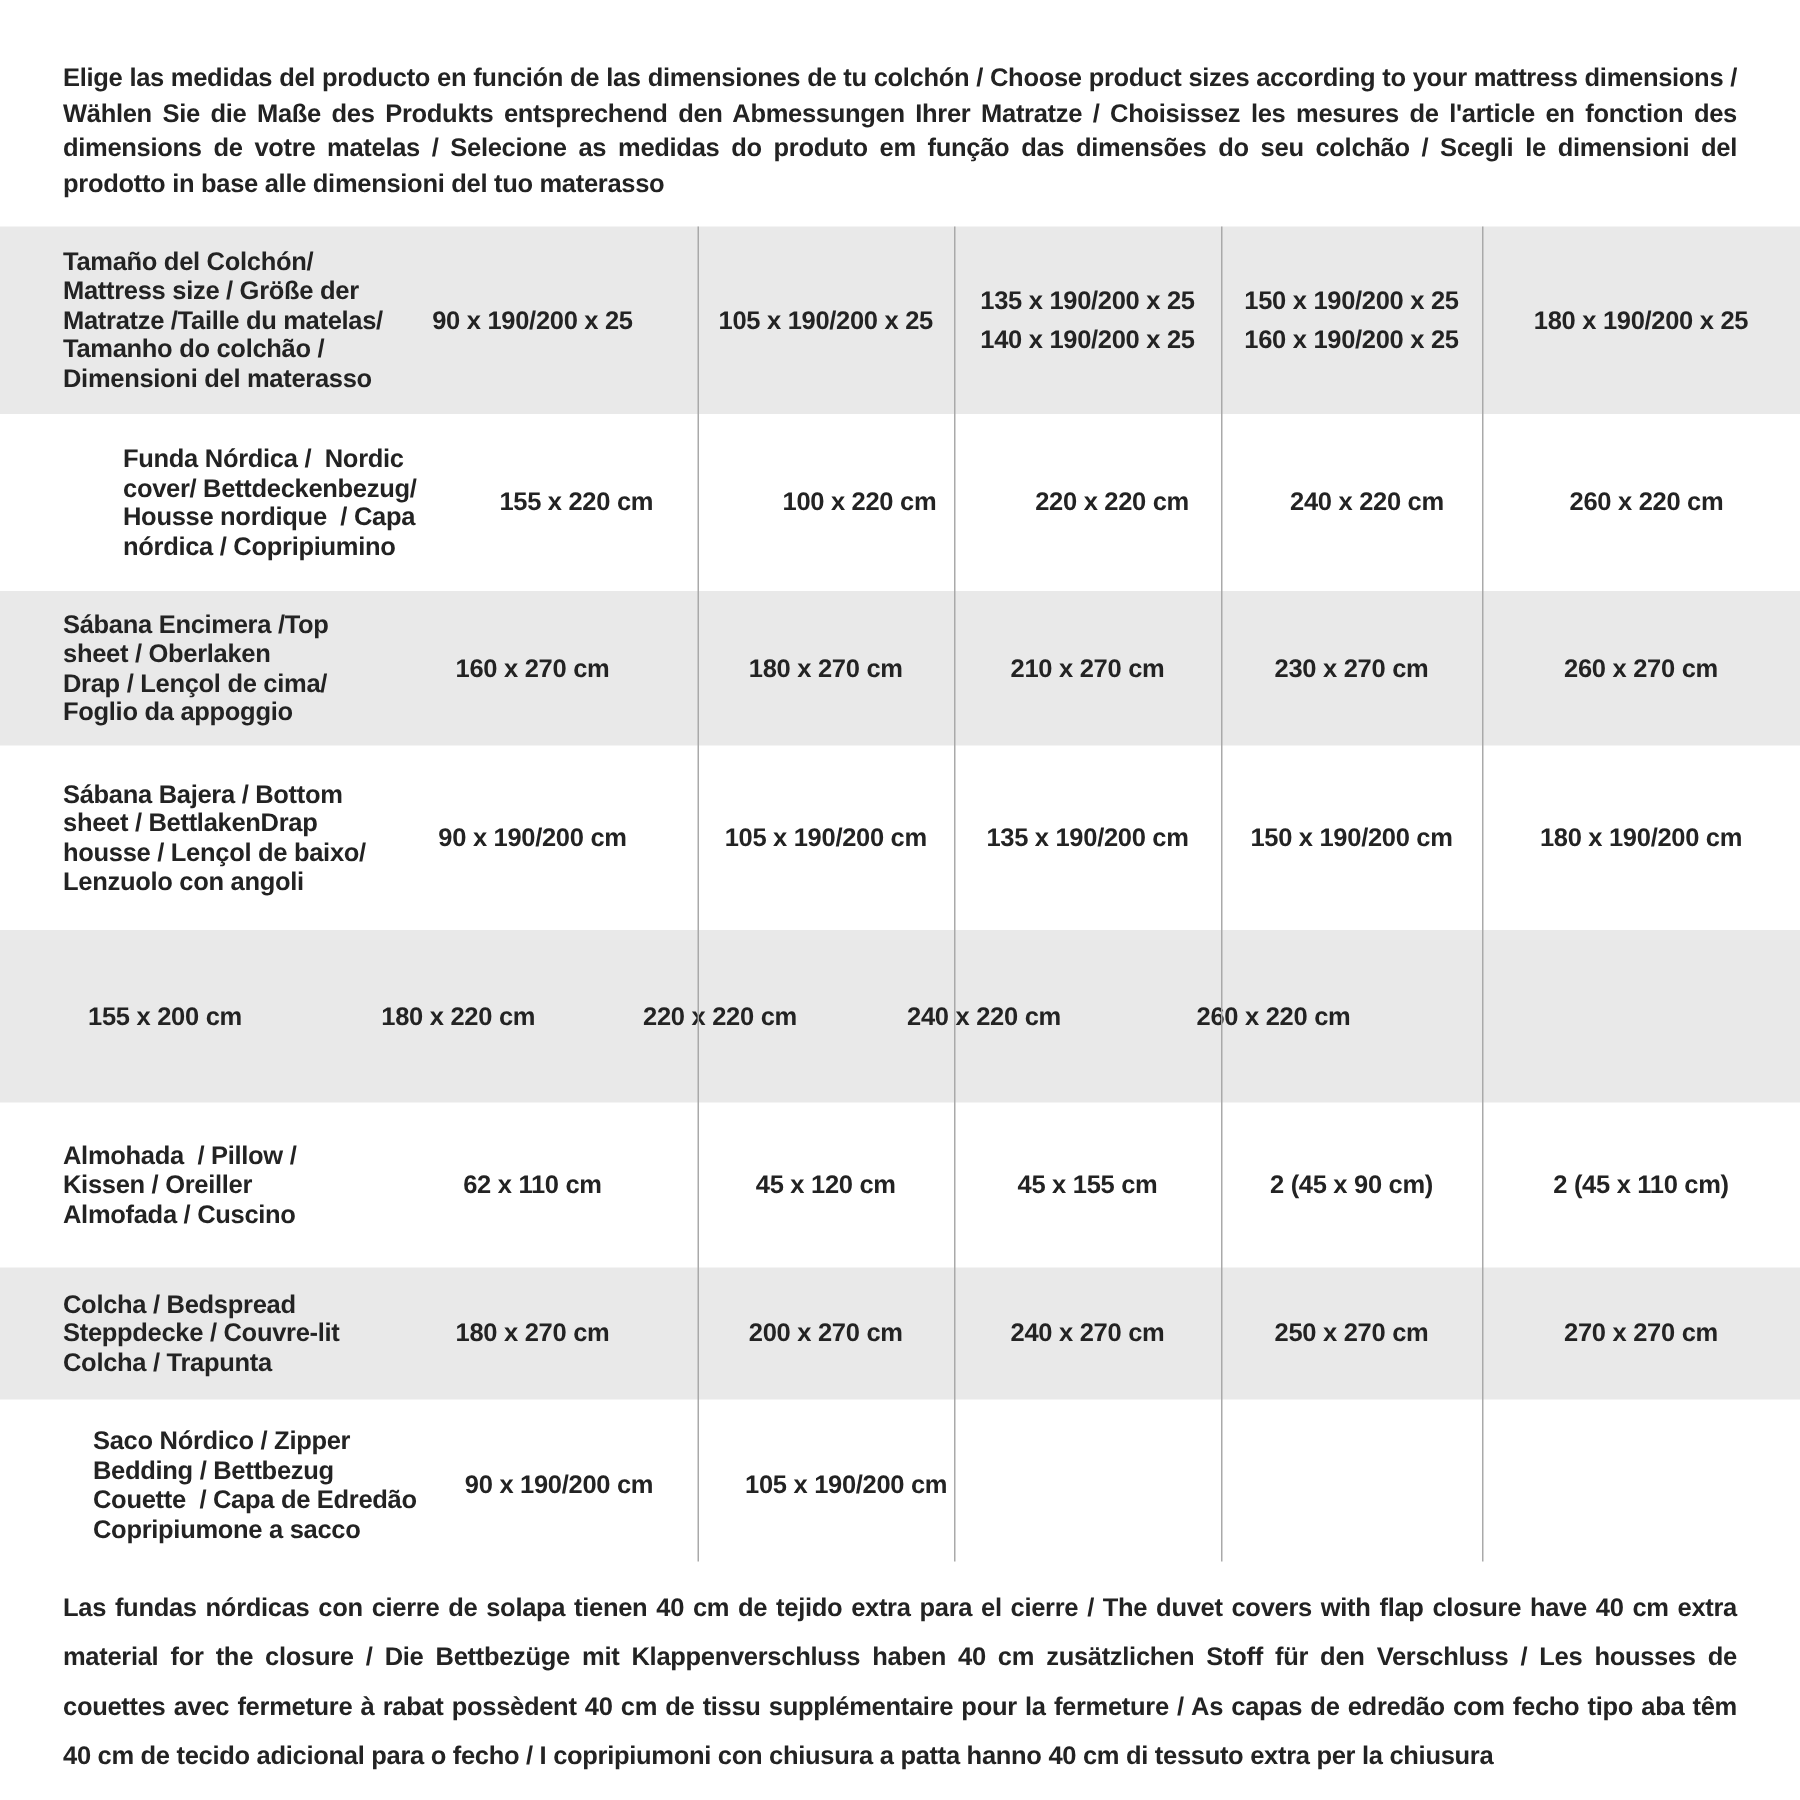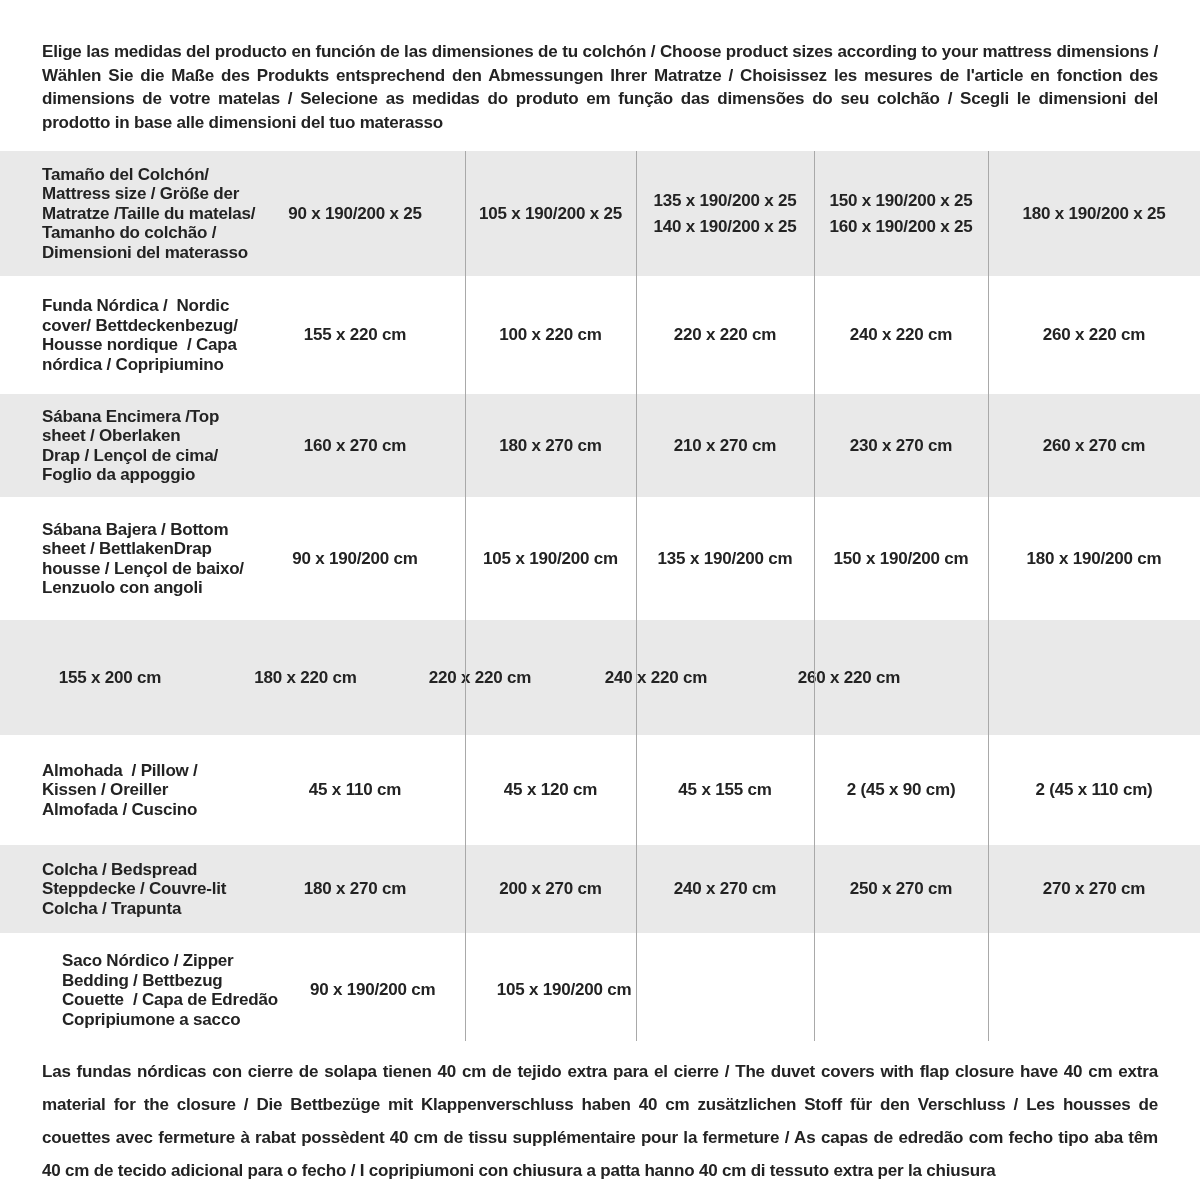--- a/index.html
+++ b/index.html
@@ -38,21 +38,21 @@
   .vl4 { left: 988px; }
   .row {
     display: flex;
     align-items: center;
     margin-bottom: 6px;
     background: #ffffff;
   }
   .row.shade { background: #e9e9e9; }
   .row:last-child { margin-bottom: 0; }
   .r0 { height: 125px; }
-  .r1 { height: 106px; }
+  .r1 { height: 106px; padding-left: 40px; }
   .r2 { height: 103px; }
   .r3 { height: 111px; }
   .r4 { height: 115px; }
   .r5 { height: 98px; }
   .r6 { height: 88px; }
   .r7 { height: 102px; margin-left: 20px; }
   .cell {
     display: flex;
     align-items: center;
     justify-content: center;
@@ -153,21 +153,21 @@
       <div class="cell c3">180 x 220 cm</div>
       <div class="cell c4">220 x 220 cm</div>
       <div class="cell c5">240 x 220 cm</div>
       <div class="cell c6">260 x 220 cm</div>
     </div>
 
     <div class="row r5">
       <div class="cell label">Almohada  / Pillow /
 Kissen / Oreiller
 Almofada / Cuscino</div>
-      <div class="cell c2">45 x 110 cm</div>
+      <div class="cell c2">62 x 110 cm</div>
       <div class="cell c3">45 x 120 cm</div>
       <div class="cell c4">45 x 155 cm</div>
       <div class="cell c5">2 (45 x 90 cm)</div>
       <div class="cell c6">2 (45 x 110 cm)</div>
     </div>
 
     <div class="row shade r6">
       <div class="cell label">Colcha / Bedspread
 Steppdecke / Couvre-lit
 Colcha / Trapunta</div>

